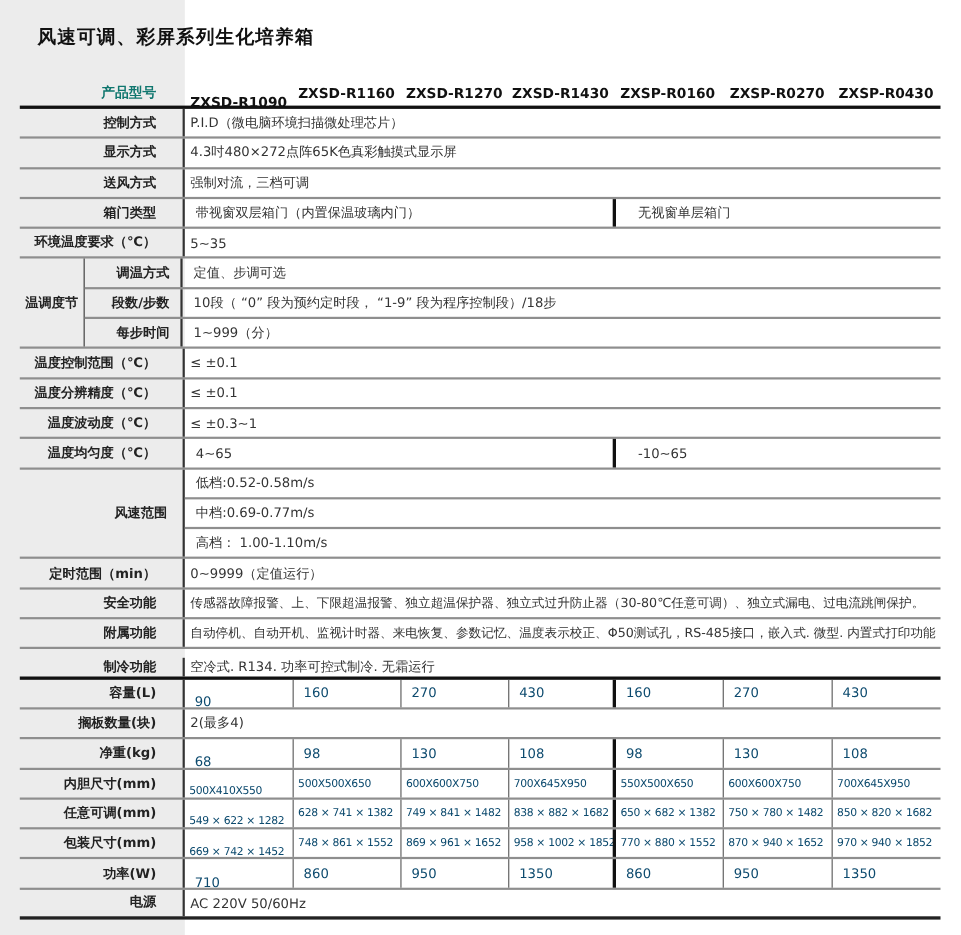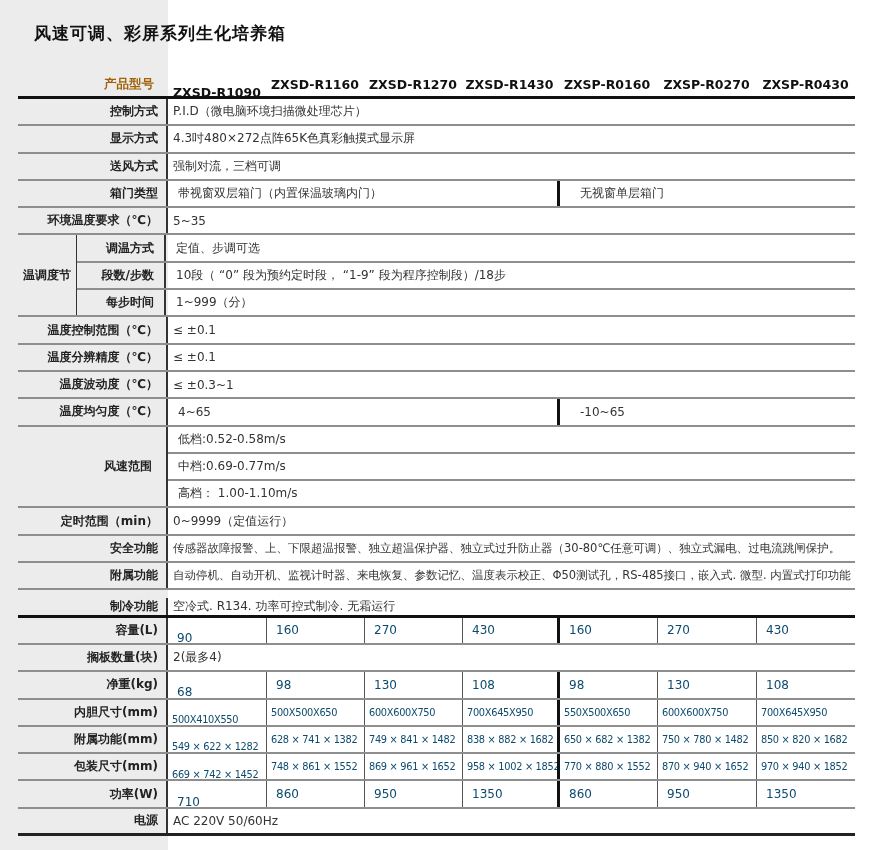--- a/index.html
+++ b/index.html
@@ -4,27 +4,27 @@
 <style>
   html,body{margin:0;padding:0;background:#fff;}
   .page{
     position:relative;width:874px;height:850px;overflow:hidden;background:#fff;
     font-family:"DejaVu Sans","Liberation Sans",sans-serif;color:#222;
   }
   .left-band{position:absolute;left:0;top:0;width:168px;height:850px;background:#ececec;}
   .title{position:absolute;left:34px;top:22px;font-size:17px;font-weight:bold;color:#111;letter-spacing:1px;}
   .tbl{position:absolute;left:18px;top:73px;width:837px;}
   .hdr{display:flex;height:23px;align-items:center;border-bottom:3px solid #111;}
-  .hdr .hlabel{width:150px;box-sizing:border-box;text-align:right;padding-right:14px;font-weight:bold;font-size:12.5px;color:#a16207;}
+  .hdr .hlabel{width:150px;box-sizing:border-box;text-align:right;padding-right:26px;font-weight:bold;font-size:12.5px;color:#0f766e;}
   .hdr .hmodel{box-sizing:border-box;text-align:center;font-weight:bold;font-size:12.5px;color:#111;}
   .row{display:flex;height:27.3px;box-sizing:border-box;border-bottom:2px solid #8e8e8e;align-items:stretch;}
   .row.thickb{border-bottom:3px solid #111;align-items:flex-end;}
   .row.lastb{border-bottom:3px solid #222;}
   .cell{box-sizing:border-box;display:flex;align-items:center;}
-  .lab{width:150px;justify-content:flex-end;text-align:right;padding-right:8px;
+  .lab{width:150px;justify-content:flex-end;text-align:right;padding-right:24px;
        font-weight:bold;font-size:12px;color:#222;border-right:2px solid #333;}
   .val{flex:1;padding-left:5px;font-size:12px;color:#333;white-space:nowrap;}
   .val.small{font-size:11.5px;}
   
   .c1{width:98px;margin-top:15px;} .c2{width:98px;} .c3{width:98px;} .c4{width:95px;}
   .c5{width:100px;} .c6{width:99px;} .c7{width:99px;}
   .vcell{box-sizing:border-box;padding-left:9px;display:flex;align-items:center;font-size:12px;color:#0c4a6e;white-space:nowrap;}
   .vcell.bl{border-left:1px solid #555;}
   .vcell.blthick{border-left:3px solid #111;}
   .vcell.dim{font-size:9.8px;letter-spacing:-0.3px;padding-left:4px;}
@@ -189,21 +189,21 @@
       <div class="vcell c1 dim">500X410X550</div>
       <div class="vcell c2 bl dim">500X500X650</div>
       <div class="vcell c3 bl dim">600X600X750</div>
       <div class="vcell c4 bl dim">700X645X950</div>
       <div class="vcell c5 blthick dim">550X500X650</div>
       <div class="vcell c6 bl dim">600X600X750</div>
       <div class="vcell c7 bl dim">700X645X950</div>
     </div>
 
     <div class="row">
-      <div class="cell lab">附属功能(mm)</div>
+      <div class="cell lab">任意可调(mm)</div>
       <div class="vcell c1 dim">549 × 622 × 1282</div>
       <div class="vcell c2 bl dim">628 × 741 × 1382</div>
       <div class="vcell c3 bl dim">749 × 841 × 1482</div>
       <div class="vcell c4 bl dim">838 × 882 × 1682</div>
       <div class="vcell c5 blthick dim">650 × 682 × 1382</div>
       <div class="vcell c6 bl dim">750 × 780 × 1482</div>
       <div class="vcell c7 bl dim">850 × 820 × 1682</div>
     </div>
 
     <div class="row">

